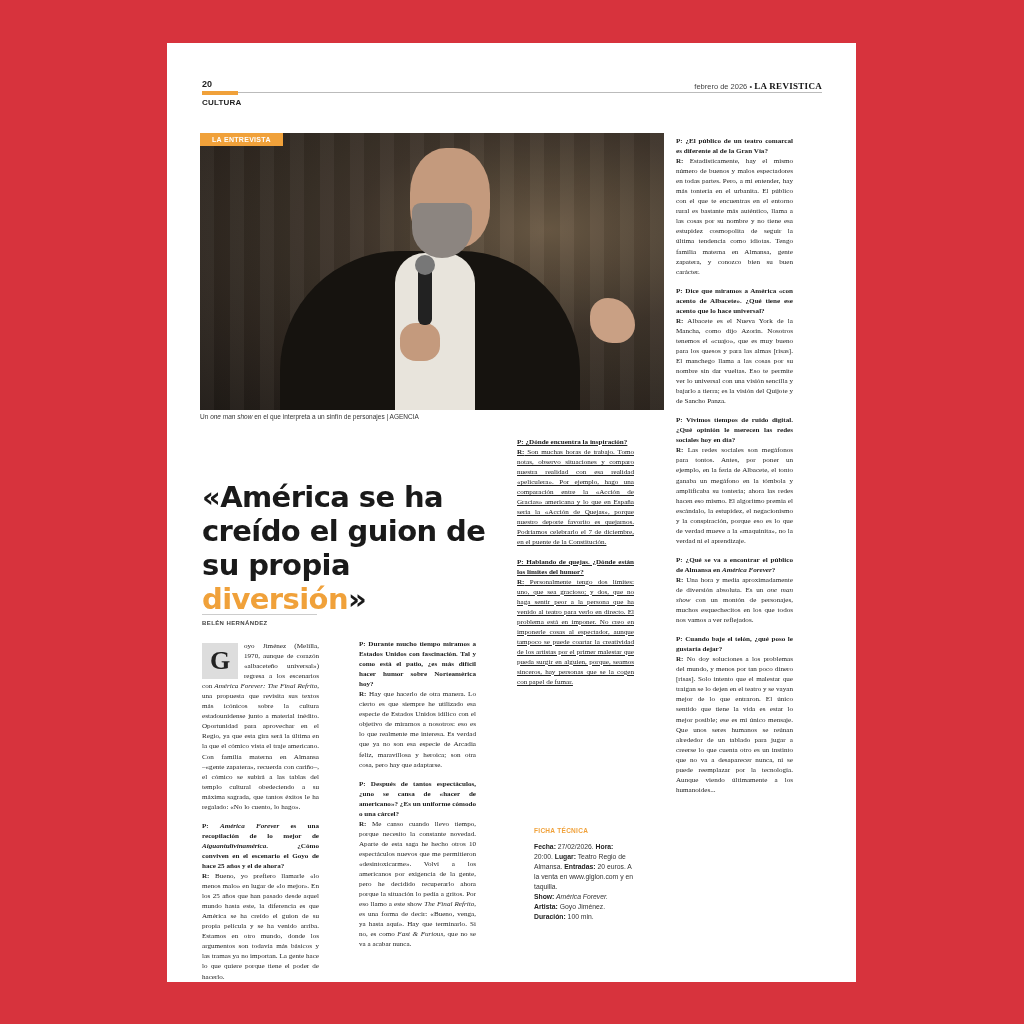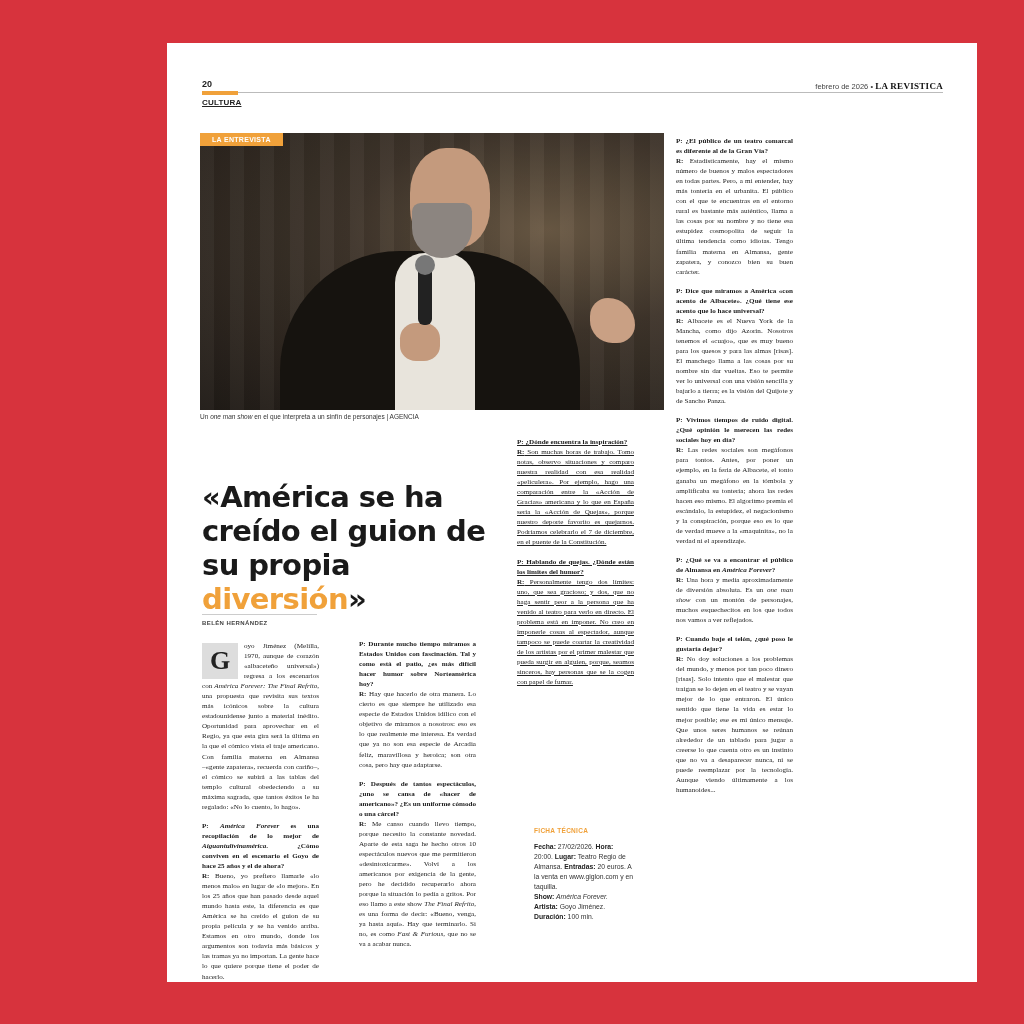--- a/index.html
+++ b/index.html
@@ -1,21 +1,21 @@
 <!DOCTYPE html>
 <html><head>
 <meta charset="utf-8">
 <style>
   html,body{margin:0;padding:0;}
   body{width:1024px;height:1024px;background:#d7333d;position:relative;overflow:hidden;font-family:"DejaVu Serif",serif;}
-  .page{position:absolute;left:167px;top:43px;width:810px;height:939px;background:#fff;}
+  .page{position:absolute;left:167px;top:43px;width:689px;height:939px;background:#fff;}
   .hdr-num{position:absolute;left:35px;top:36px;font:bold 9px "Liberation Sans",sans-serif;color:#222;}
   .hdr-bar{position:absolute;left:35px;top:48px;width:36px;height:4px;background:#f0a13a;}
   .hdr-line{position:absolute;left:71px;top:49px;right:34px;height:1px;background:#bbb;}
-  .hdr-sec{position:absolute;left:35px;top:55px;font:bold 8px "Liberation Sans",sans-serif;color:#222;letter-spacing:.2px;text-decoration:underline;}
+  .hdr-sec{position:absolute;left:35px;top:55px;font:bold 8px "Liberation Sans",sans-serif;color:#222;letter-spacing:.2px;}
   .hdr-right{position:absolute;right:34px;top:38px;font:7.5px "Liberation Sans",sans-serif;color:#444;}
   .hdr-right b{font-family:"Liberation Serif",serif;font-size:9px;color:#111;letter-spacing:.3px;}
   .photo{position:absolute;left:33px;top:90px;width:464px;height:277px;overflow:hidden;
     background:radial-gradient(ellipse at 75% 35%,#6b5a45 0%,#3f352b 40%,#1f1a16 100%);}
   .photo .bgtex{position:absolute;inset:0;background:
     repeating-linear-gradient(90deg,rgba(255,255,255,.03) 0 14px,rgba(0,0,0,.05) 14px 30px);}
   .photo .jacket{position:absolute;left:80px;top:118px;width:300px;height:180px;background:#16130f;border-radius:120px 120px 0 0;}
   .photo .shirt{position:absolute;left:195px;top:120px;width:80px;height:160px;background:#e8e4dc;border-radius:30px 30px 0 0;}
   .photo .head{position:absolute;left:210px;top:15px;width:80px;height:100px;background:#c49a7d;border-radius:45% 45% 40% 40%;}
   .photo .beard{position:absolute;left:212px;top:70px;width:60px;height:55px;background:#8c8580;border-radius:10px 10px 35px 35px;}

